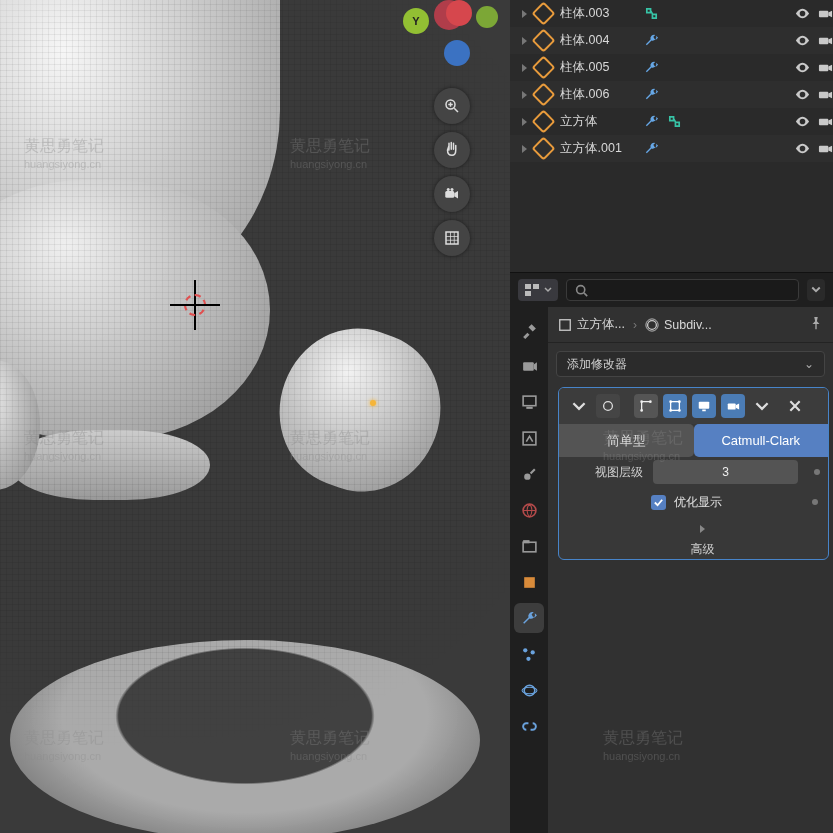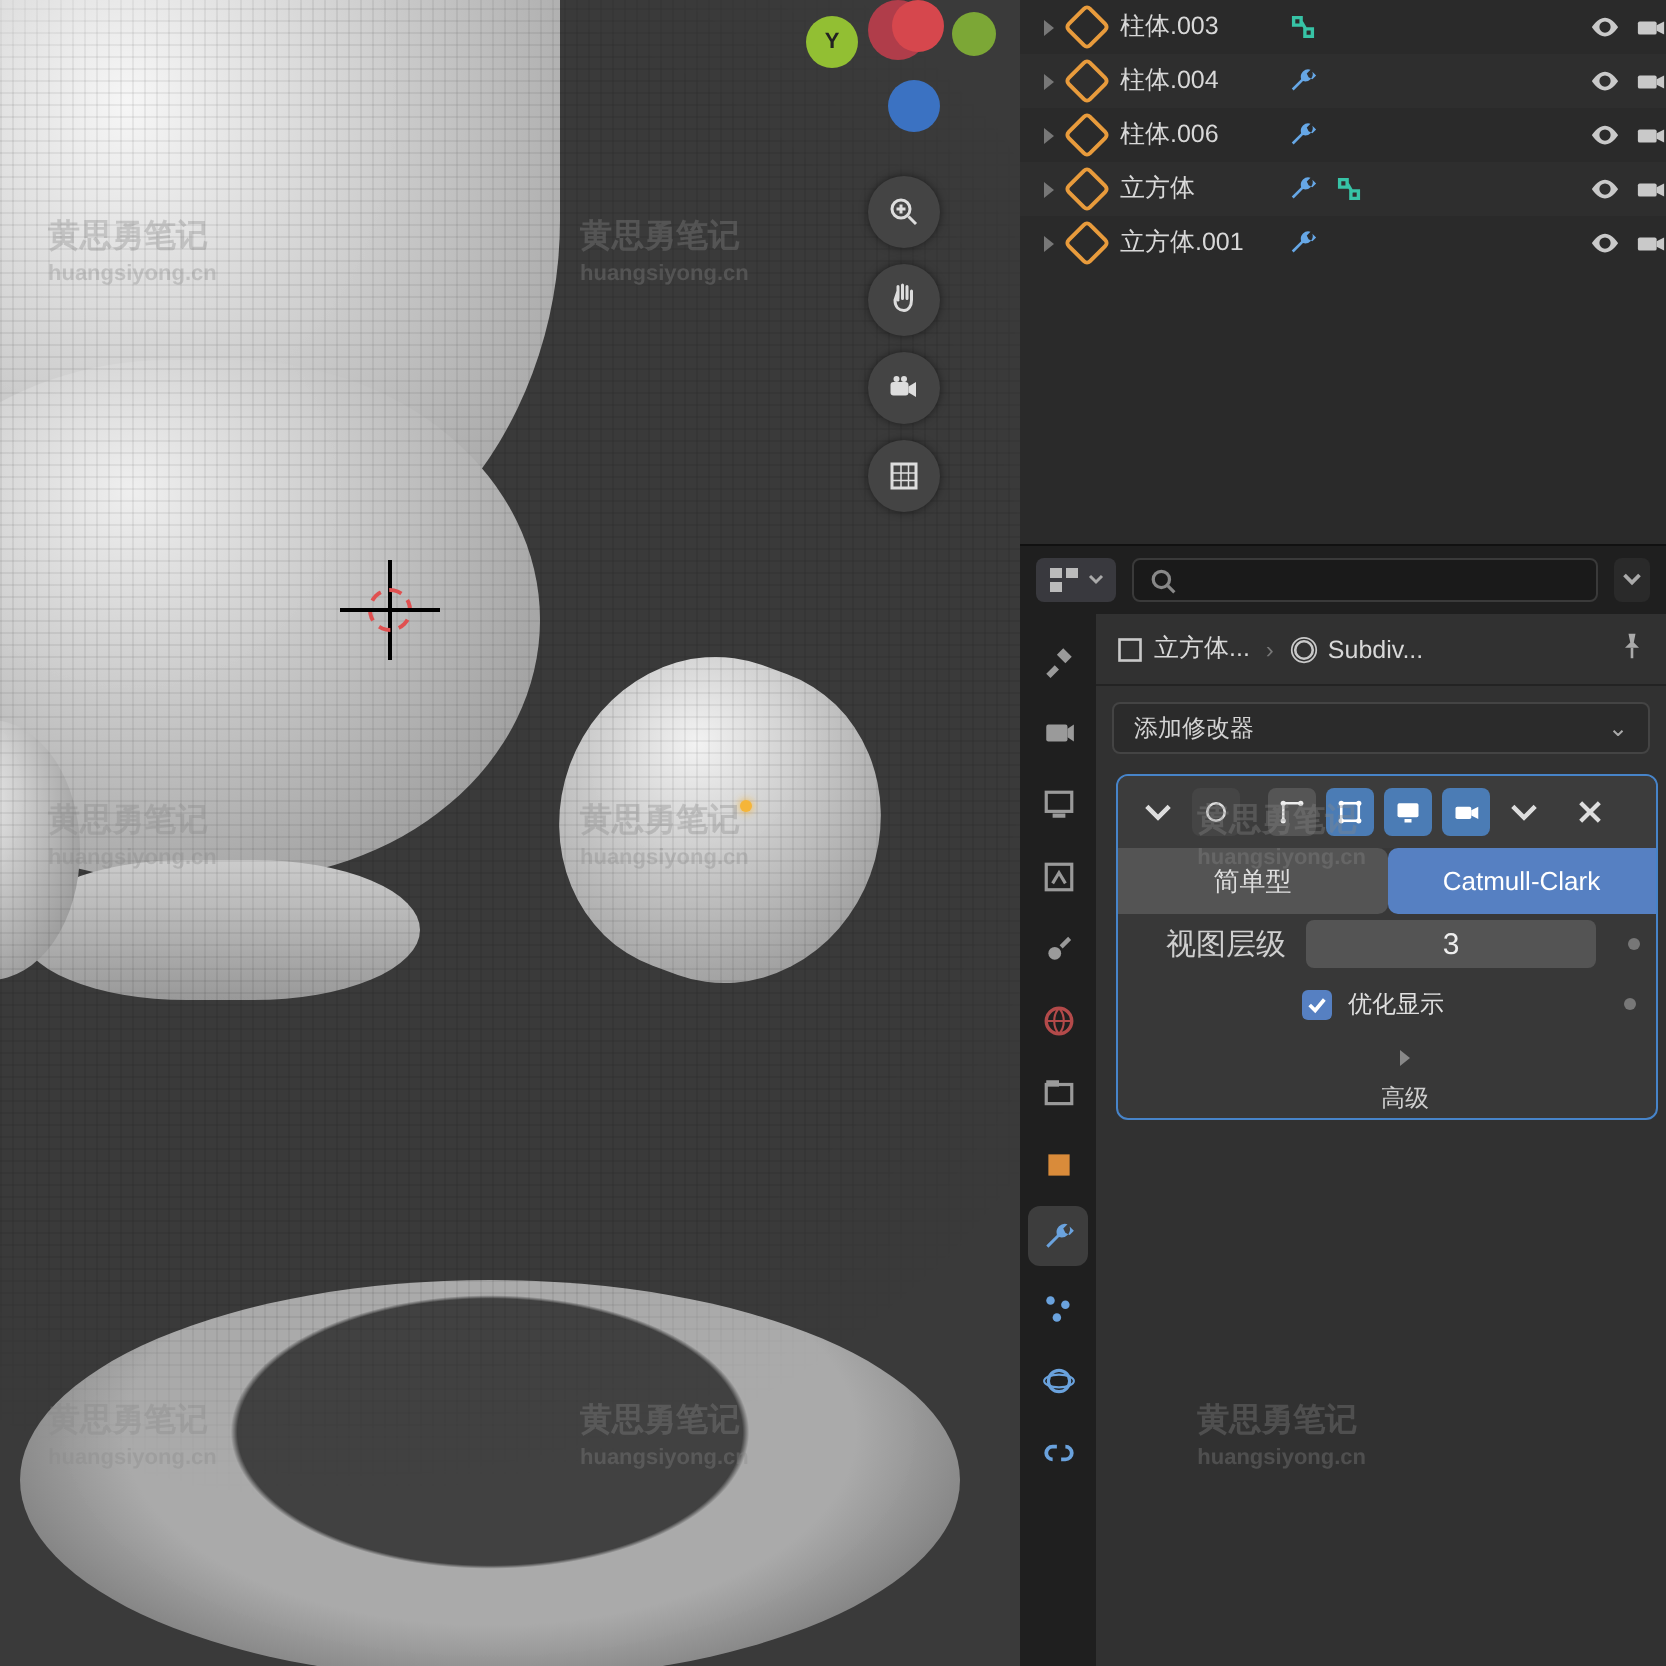--- a/index.html
+++ b/index.html
@@ -2,21 +2,21 @@
 <html><head>
 <meta charset="utf-8">
 <style>
 * { margin: 0; padding: 0; box-sizing: border-box; font-family: sans-serif; -webkit-font-smoothing: antialiased; }
 body { background: #393939; color: #e0e0e0; font-size: 12px; width: 833px; height: 833px; overflow: hidden; position: relative; }
 
 
 .viewport { position: absolute; left: 0; top: 0; width: 510px; height: 833px; background: #3a3a3a; overflow: hidden; }
 
 
-.wm { position: absolute; color: #888; opacity: .35; font-weight: 700; transform: rotate(0deg); white-space: nowrap; line-height: 1.4; pointer-events:none; z-index: 50;}
+.wm { position: absolute; color: #888; opacity: .35; font-weight: 400; transform: rotate(0deg); white-space: nowrap; line-height: 1.4; pointer-events:none; z-index: 50; margin-top: 27px;}
 .wm .cn  { font-size: 16px; }
 .wm .sub { font-size: 11px; }
 
 
 .nav-gizmo { position: absolute; right: 12px; top: 0px; z-index: 5; display:flex; flex-direction:column; align-items:center; gap:8px; }
 .axis-ball { position: relative; width: 92px; height: 80px; }
 .axis-ball .knob { position:absolute; width:26px; height:26px; border-radius:50%; display:flex; align-items:center; justify-content:center; font-size:11px; font-weight:600; color:#222; }
 .axis-ball .y { background:#92bf33; left:-3px; top:8px; } 
 .axis-ball .x { background:#d6474d; left:40px; top:0px; font-size:0;} 
 .axis-ball .xshadow { position:absolute; left:28px; top:0px; width:30px; height:30px; border-radius:50%; background:#b03d4a; }
@@ -105,21 +105,21 @@
 .modhead .toolbtn.on { background:#4b7cb5; }
 .modhead svg { width:14px; height:14px; fill:#e9e9e9;}
 .modhead .close { margin-left:4px;}
 
 .modbody { padding:0; }
 .typetabs { display:flex; height:33px; }
 .typetabs .seg { flex:1; display:flex; align-items:center; justify-content:center; font-size:13px; }
 .typetabs .seg.on { background:#5680c2; color:#fff; border-radius:5px 0 0 5px;}
 .typetabs .seg.off{ background:#545454; color:#ddd; border-radius:0 5px 5px 0;}
 
-.field { display:flex; align-items:center; height:30px; padding:2px 8px 2px 14px; gap:10px; font-size:15px; }
+.field { display:flex; align-items:center; height:30px; padding:2px 8px 2px 14px; gap:10px; font-size:12px; }
 .field .lab { width:70px; text-align:right; color:#cfcfcf; }
 .field .val { flex:1; height:24px; background:#545454; border-radius:4px; display:flex; align-items:center; justify-content:center; color:#eee;}
 .field .dot { width:6px; height:6px; border-radius:50%; background:#777; margin-left:6px;}
 .optrow { display:flex; align-items:center; height:30px; padding:2px 8px 2px 14px; gap:8px; }
 .optrow .cbx { width:15px; height:15px; border-radius:3px; background:#5680c2; display:flex; align-items:center; justify-content:center;}
 .optrow .cbx svg { width:11px; height:11px; fill:#fff; }
 .optrow .dot { width:6px; height:6px; border-radius:50%; background:#777; margin-left:auto; margin-right:2px;}
 .advanced { display:flex; align-items:center; gap:8px; height:28px; padding-left:18px; color:#cfcfcf;flex-direction:column;}
 .advanced .chv { width:0;height:0;border-left:5px solid #888;border-top:4px solid transparent;border-bottom:4px solid transparent;}
 </style>
@@ -231,20 +231,42 @@
           <svg viewBox="0 0 16 16">
             <rect x="1" y="5" width="10" height="7" rx="1"></rect>
             <path d="M11 7l4-2v7l-4-2z"></path>
           </svg>
         </span>
     </div>
     <div class="row">
       <span class="triangle"></span>
       <span class="meshico"></span>
       <span class="label">柱体.004</span>
+      <span class="mini wrench">
+          <svg viewBox="0 0 16 16">
+            <path d="M13 3a4 4 0 01-5 5L3 13l-1-1 5-5a4 4 0 015-5l-2 2 1 2 2 1 2-2z"></path>
+          </svg>
+        </span>
+      <span class="spacer"></span>
+      <span class="mini eye">
+          <svg viewBox="0 0 16 16">
+            <path d="M8 3C4 3 1 8 1 8s3 5 7 5 7-5 7-5-3-5-7-5zm0 8a3 3 0 110-6 3 3 0 010 6z"></path>
+          </svg>
+        </span>
+      <span class="mini cam">
+          <svg viewBox="0 0 16 16">
+            <rect x="1" y="5" width="10" height="7" rx="1"></rect>
+            <path d="M11 7l4-2v7l-4-2z"></path>
+          </svg>
+        </span>
+    </div>
+    <div class="row">
+      <span class="triangle"></span>
+      <span class="meshico"></span>
+      <span class="label">柱体.005</span>
       <span class="mini wrench">
           <svg viewBox="0 0 16 16">
             <path d="M13 3a4 4 0 01-5 5L3 13l-1-1 5-5a4 4 0 015-5l-2 2 1 2 2 1 2-2z"></path>
           </svg>
         </span>
       <span class="spacer"></span>
       <span class="mini eye">
           <svg viewBox="0 0 16 16">
             <path d="M8 3C4 3 1 8 1 8s3 5 7 5 7-5 7-5-3-5-7-5zm0 8a3 3 0 110-6 3 3 0 010 6z"></path>
           </svg>

